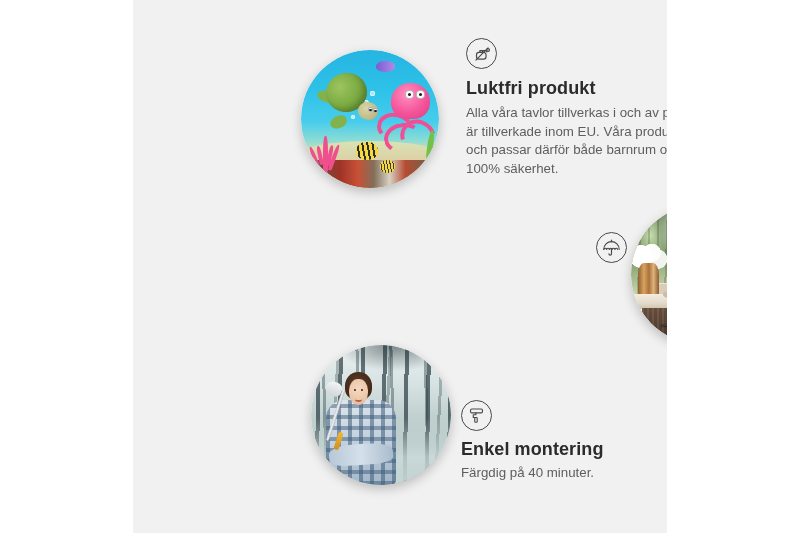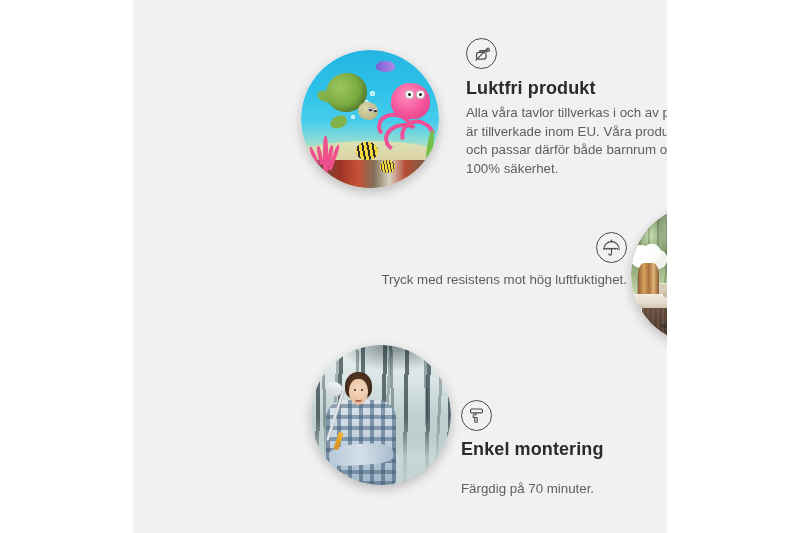--- a/index.html
+++ b/index.html
@@ -347,21 +347,21 @@
   #feature-odourless .f-icon { margin: 0 0 9px 0; }
   #feature-odourless .f-title { margin-bottom: 5px; }
 
   #feature-waterproof { left: 216px; top: 232px; width: 278px; text-align: right; }
   #feature-waterproof .f-icon { margin: 0 0 8px auto; }
   #feature-waterproof .f-title { margin-bottom: 4px; text-align: right; }
   #feature-waterproof .f-desc { text-align: right; }
 
   #feature-assembly { left: 328px; top: 400px; width: 262px; }
   #feature-assembly .f-icon { margin: 0 0 8px 0; }
-  #feature-assembly .f-title { margin-bottom: 20px; }
+  #feature-assembly .f-title { margin-bottom: 4px; }
 </style>
 </head>
 <body>
 
 <div class="stage">
   <div class="panel">
 
     <div class="circle-img" id="img-ocean">
       <div class="circle-inner">
         <div class="ocean-bg"></div>
@@ -421,21 +421,20 @@
     <div class="feature" id="feature-waterproof">
       <div class="f-icon">
         <svg width="21" height="21" viewBox="0 0 24 24" fill="none" stroke="#4a4a4a" stroke-width="1.3" stroke-linecap="round" stroke-linejoin="round">
           <path d="M3.2 14.1a8.8 8.8 0 0 1 17.6 0"></path>
           <path d="M3.2 14.1c1 -1.6 2.2 -1.6 3.2 0 1 -1.6 2.2 -1.6 3.2 0 1 -1.6 2.2 -1.6 3.2 0 1 -1.6 2.2 -1.6 3.2 0 1 -1.6 2.2 -1.6 3.2 0"></path>
           <path d="M12 14.1v5.1"></path>
           <path d="M12 19.2a1.5 1.5 0 0 1-3 0"></path>
           <path d="M12 5.3V3.6"></path>
         </svg>
       </div>
-      <div class="f-desc">Tryck med resistens mot hög luftfuktighet.</div>
     </div>
 
     <div class="circle-img" id="img-bathroom">
       <div class="circle-inner">
         <div class="bath-wall"></div>
         <div class="bath-splash"></div>
 
         <div class="bath-flowers"></div>
         <div class="bath-vase"></div>
 
@@ -473,17 +472,17 @@
 
     <div class="feature" id="feature-assembly">
       <div class="f-icon">
         <svg width="21" height="21" viewBox="0 0 24 24" fill="none" stroke="#4a4a4a" stroke-width="1.3" stroke-linecap="round" stroke-linejoin="round">
           <rect x="5.2" y="4.6" width="13.6" height="4.4" rx="1.4"></rect>
           <path d="M11.3 9v2.2h-3v3.1h3"></path>
           <rect x="10" y="14.3" width="2.8" height="5.4" rx="0.8"></rect>
         </svg>
       </div>
       <div class="f-title">Enkel montering</div>
-      <div class="f-desc">Färgdig på 70 minuter.</div>
+      <div class="f-desc">Färgdig på 40 minuter.</div>
     </div>
 
   </div>
 </div>
 
 </body></html>

